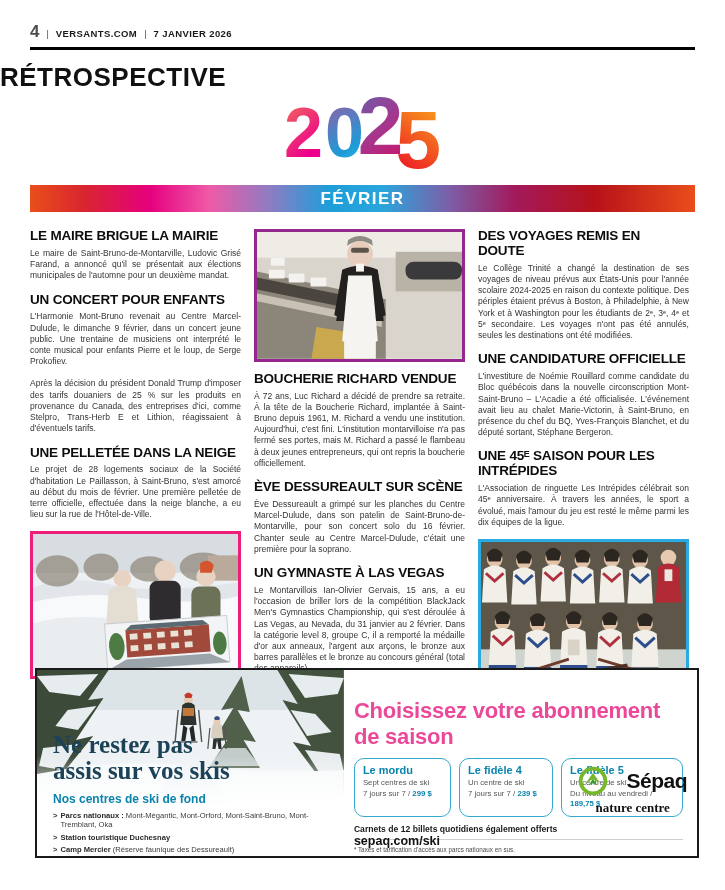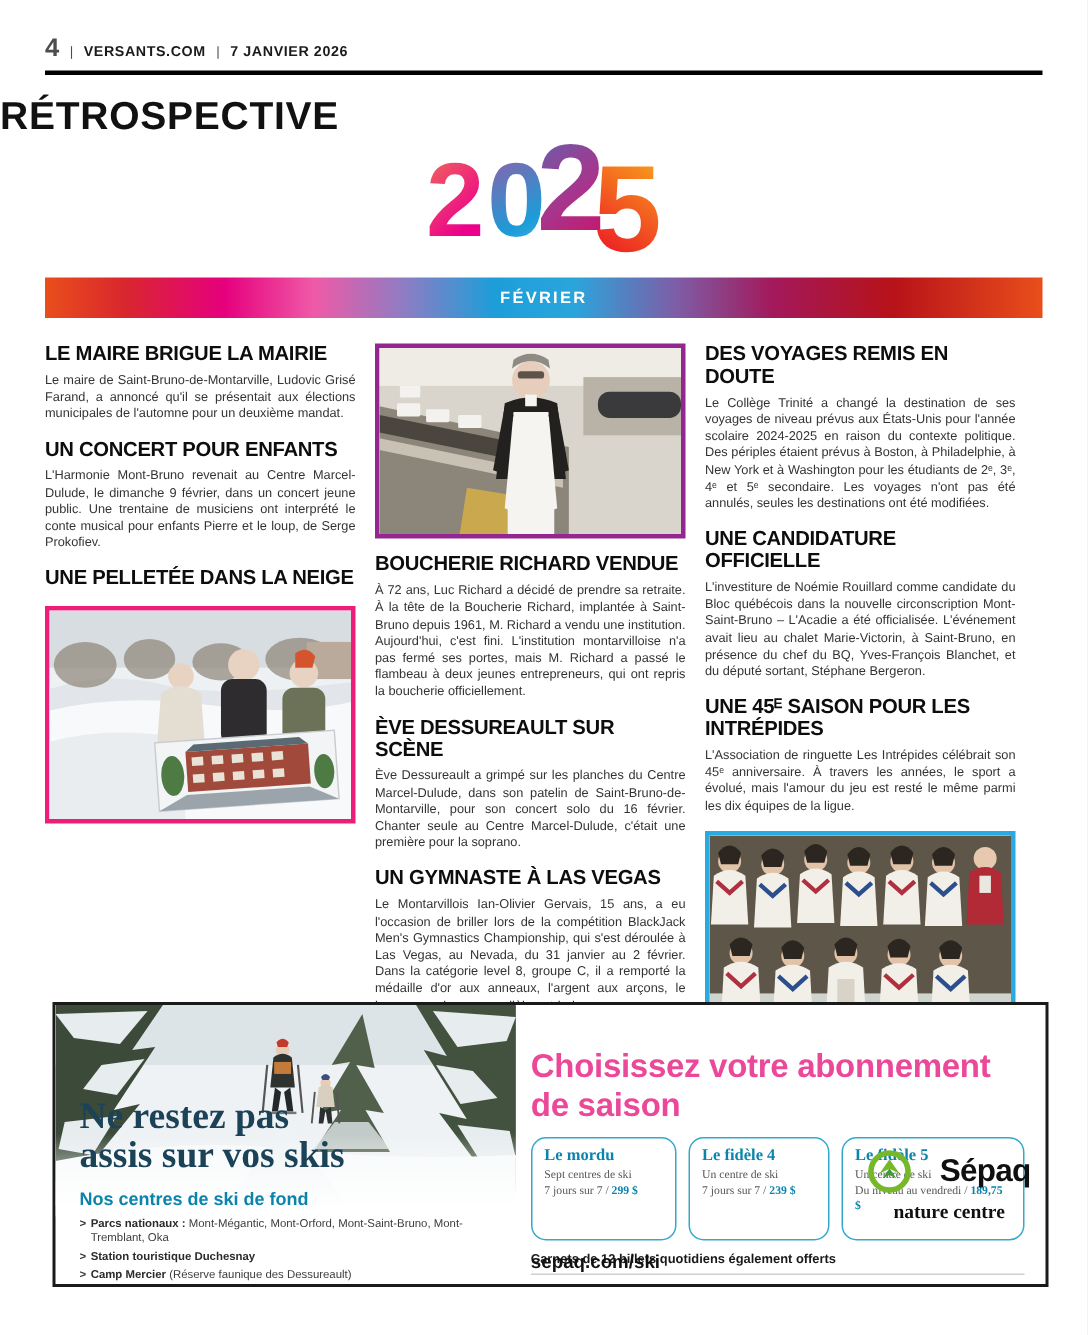--- a/index.html
+++ b/index.html
@@ -30,24 +30,24 @@
   }
   .d1 { font-size:70px; background-image:linear-gradient(135deg,#f0695a 5%,#ec008c 75%); }
   .d2 { font-size:70px; background-image:linear-gradient(150deg,#8a63ab 10%,#1b9cd8 70%,#4db7e5 100%); margin-left:2px; }
   .d3 { font-size:82px; background-image:linear-gradient(140deg,#6f5aa8 10%,#a8348c 55%,#c4186c 90%); margin:0 -8px 0 -6px; transform:translateY(-7px); }
   .d4 { font-size:82px; background-image:linear-gradient(215deg,#f7941d 15%,#ed1c24 85%); transform:translateY(7px); }
   .month-banner {
     margin:10px 30px 0 30px; height:27px;
     background:linear-gradient(90deg,#e94e1b 0%,#d9262e 8%,#e6007e 18%,#ef5aa7 27%,#8e7cc3 36%,#1d9ed9 45%,#2aa5dc 53%,#7c5fa8 63%,#a3195b 73%,#b71219 85%,#e94e1b 100%);
     display:flex; align-items:center; justify-content:center;
   }
-  .month-banner span { color:#fff; font-size:11px; font-weight:bold; letter-spacing:1.5px; }
+  .month-banner span { color:#fff; font-size:17px; font-weight:bold; letter-spacing:1.5px; }
 
   
-  .content { display:flex; gap:13px; margin:17px 48px 0 30px;justify-content:center; }
+  .content { display:flex; gap:13px; margin:17px 36px 0 30px;justify-content:center; }
   .col { flex:1; min-width:0; }
   .article { margin-bottom:11px; }
   .article h3 {
     font-size:13.5px; font-weight:bold; color:#0d0d0d;
     letter-spacing:-.2px; line-height:1.1; margin-bottom:4px;
   }
   .article p {
     font-size:8.5px; line-height:1.32; text-align:justify; color:#333335;
   }
   .photo { display:block; width:100%; margin:3px 0 10px 0; }
@@ -73,23 +73,22 @@
   .ad-subhead { position:absolute; left:16px; top:122px;
     font-size:12px; font-weight:bold; color:#0b84ad; }
   .ad-bullets { position:absolute; left:16px; top:141px; right:8px; }
   .ad-bullet { font-size:7.6px; color:#3c3c3e; margin-bottom:3.5px; display:flex; gap:3px; }
   .ad-bullet .chev { font-weight:bold; color:#3c3c3e; }
   .ad-bullet b { color:#2b2b2d; }
   .ad-right { flex:1; position:relative; padding:12px 14px 0 10px; }
   .offers-title { font-size:22px; font-weight:bold; color:#ec4899; letter-spacing:-.2px;margin-top:16px; }
   .offers { display:flex; gap:8px; margin-top:8px; }
   .offer {
-    border:1.5px solid #35a8cd; border-radius:10px; padding:5px 8px 16px 8px;
+    border:1.5px solid #35a8cd; border-radius:10px; padding:5px 8px 6px 8px;
     min-height:50px;
-    font-family:Liberation Serif, serif;
   }
   .offer .oname { font-size:11px; font-weight:bold; color:#0b84ad; margin-bottom:2px; }
   .offer .oline { font-size:7.8px; color:#55565a; line-height:1.35; }
   .offer .oprice { font-weight:bold; color:#0b84ad; }
   .offer.o1 { width:31%; } .offer.o2 { width:30%; } .offer.o3 { width:39%; }
   .ad-note { margin-top:7px; font-size:8.6px; font-weight:bold; color:#1a1a1a;
     padding-bottom:5px; border-bottom:1px solid #cfcfcf; }
   .ad-bottom { display:flex; margin-top:5px; }
   .fineprint { flex:1; font-size:6.3px; color:#4a4a4c; line-height:1.45; }
   .ad-url { position:absolute; left:10px; bottom:8px; font-size:12.5px; font-weight:bold; color:#111; }
@@ -130,23 +129,25 @@
     <div class="col">
       <div class="article">
         <h3>LE MAIRE BRIGUE LA MAIRIE</h3>
         <p>Le maire de Saint-Bruno-de-Montarville, Ludovic Grisé Farand, a annoncé qu'il se présentait aux élections municipales de l'automne pour un deuxième mandat.</p>
       </div>
       <div class="article">
         <h3>UN CONCERT POUR ENFANTS</h3>
         <p>L'Harmonie Mont-Bruno revenait au Centre Marcel-Dulude, le dimanche 9 février, dans un concert jeune public. Une trentaine de musiciens ont interprété le conte musical pour enfants Pierre et le loup, de Serge Prokofiev.</p>
       </div>
       <div class="article">
+        <p>Après la décision du président Donald Trump d'imposer des tarifs douaniers de 25 % sur les produits en provenance du Canada, des entreprises d'ici, comme Stelpro, Trans-Herb E et Lithion, réagissaient à d'éventuels tarifs.</p>
       </div>
       <div class="article">
         <h3>UNE PELLETÉE DANS LA NEIGE</h3>
+        <p>Le projet de 28 logements sociaux de la Société d'habitation Le Paillasson, à Saint-Bruno, s'est amorcé au début du mois de février. Une première pelletée de terre officielle, effectuée dans la neige blanche, a eu lieu sur la rue de l'Hôtel-de-Ville.</p>
       </div>
       <span class="photo border-pink">
         <svg viewBox="0 0 211 146" preserveAspectRatio="none">
           <rect width="211" height="60" fill="#d8dde1"></rect>
           <rect y="40" width="211" height="106" fill="#eef1f4"></rect>
           <path d="M0,55 Q40,42 80,52 T211,50 V78 H0 Z" fill="#e2e6ea"></path>
           <g fill="#8d8577" opacity=".7">
             <ellipse cx="25" cy="38" rx="22" ry="16"></ellipse>
               <ellipse cx="70" cy="34" rx="18" ry="14"></ellipse>
             <ellipse cx="120" cy="36" rx="20" ry="13"></ellipse>

